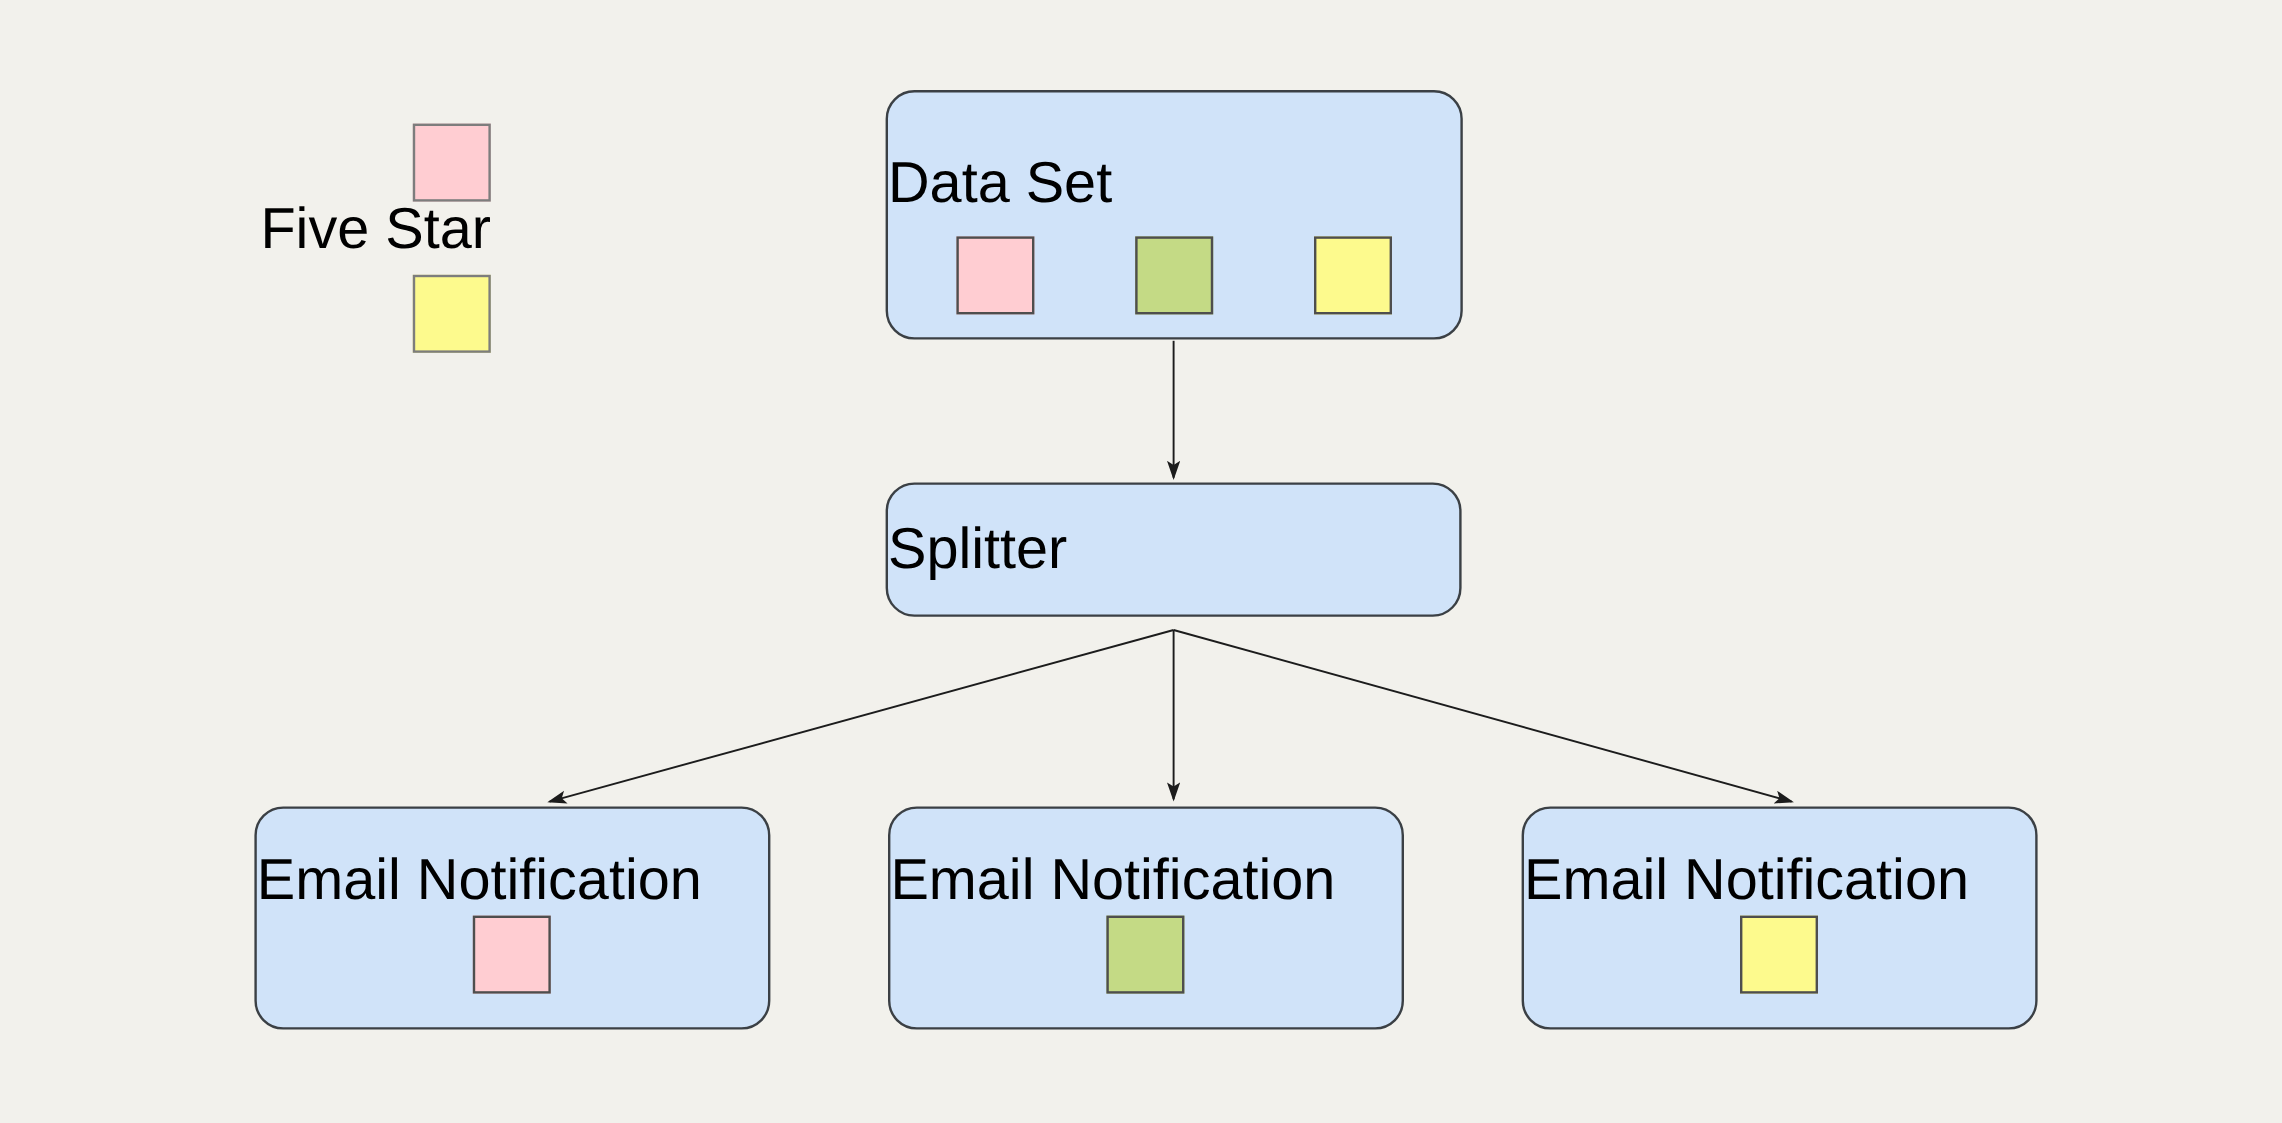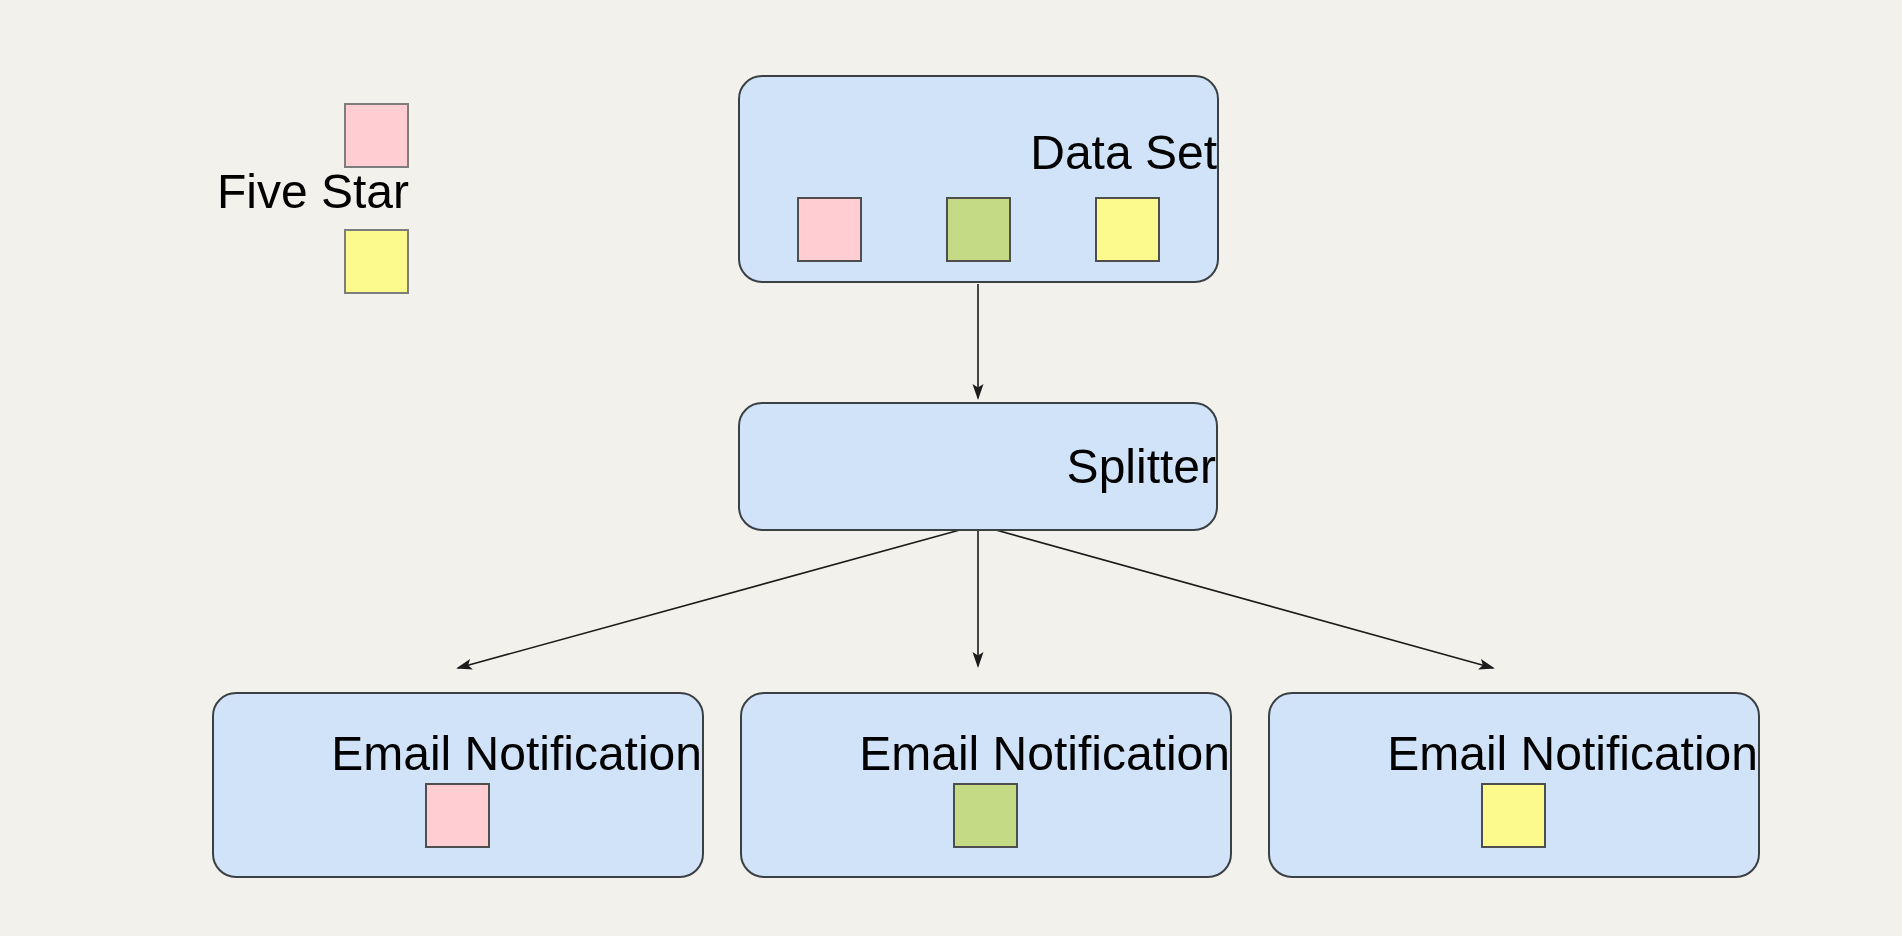--- a/index.html
+++ b/index.html
@@ -59,21 +59,21 @@
     position: absolute;
     box-sizing: border-box;
     background: #d0e3f9;
     border: 2px solid #3b4045;
     border-radius: 24px;
   }
   .node-title {
     position: absolute;
     left: 0;
     width: 100%;
-    text-align: right;
+    text-align: left;
     font-size: 48px;
     line-height: 48px;
     white-space: nowrap;
   }
   .chip {
     box-sizing: border-box;
     width: 65px;
     height: 65px;
     border: 2px solid #4e4e4e;
   }
@@ -83,25 +83,25 @@
   .chip-row {
     position: absolute;
     left: 0;
     top: 120px;
     width: 100%;
     display: flex;
     justify-content: center;
     gap: 84px;
   }
 
-  .node-splitter { left: 738px; top: 402px; width: 480px; height: 129px;
+  .node-splitter { left: 738px; top: 402px; width: 480px; height: 112px;
     display: flex; align-items: center; justify-content: center; }
   .node-splitter .node-title { position: static; }
 
-  .node-output { top: 672px; width: 492px; height: 186px; margin-top: 20px; }
+  .node-output { top: 672px; width: 430px; height: 186px; }
   .node-output .node-title { top: 36px; }
   .node-output .chip {
     position: absolute;
     left: 50%;
     top: 89px;
     margin-left: -33px;
   }
   .node-output-1 { left: 212px; }
   .node-output-2 { left: 740px; }
   .node-output-3 { left: 1268px; }

